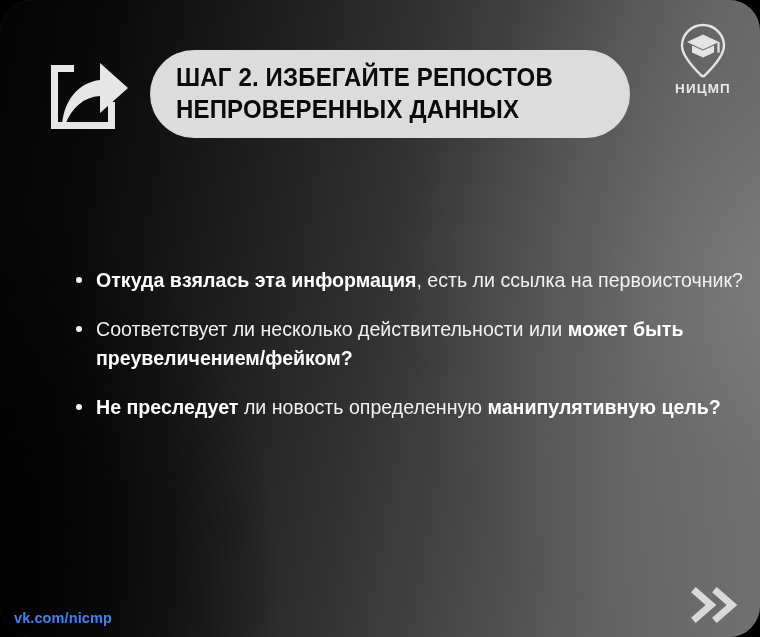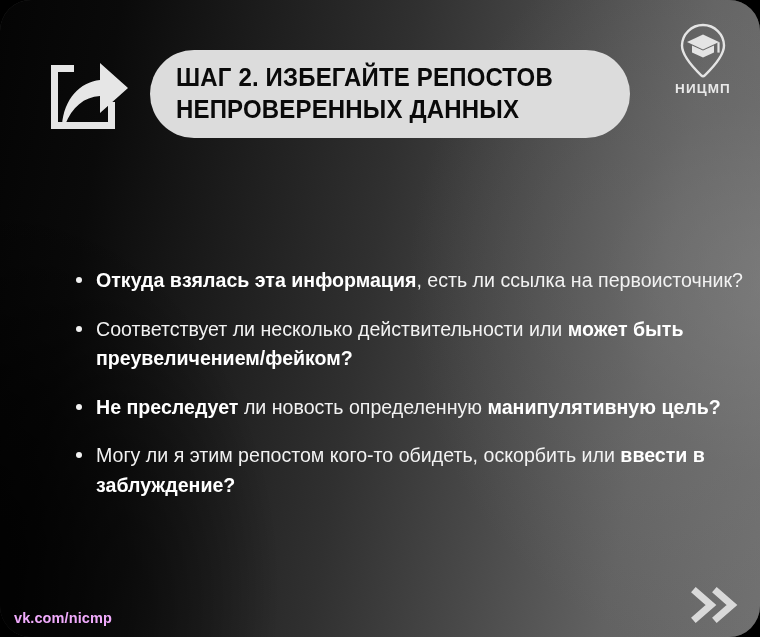--- a/index.html
+++ b/index.html
@@ -145,21 +145,21 @@
     border-radius: 50%;
     background: #f2f2f2;
   }
   .qitem b { font-weight: bold; color: #ffffff; }
 
   
   .footer-url {
     position: absolute;
     left: 14px;
     bottom: 11px;
-    color: #f0abfc;
+    color: #3b82f6;
     font-size: 14.5px;
     font-weight: bold;
     letter-spacing: 0.1px;
   }
   .next-chevrons {
     position: absolute;
     right: 17px;
     bottom: 12px;
     width: 54px;
     height: 40px;
@@ -221,24 +221,20 @@
     <li class="qitem">
       <span class="dot"></span>
       <span>Соответствует ли несколько действительности или </span><b>может быть преувеличением/фейком?</b>
     </li>
 
     <li class="qitem">
       <span class="dot"></span>
       <b>Не преследует</b><span> ли новость определенную </span><b>манипулятивную цель?</b>
     </li>
 
-    <li class="qitem">
-      <span class="dot"></span>
-      <span>Могу ли я этим репостом кого-то обидеть, оскорбить или </span><b>ввести в заблуждение?</b>
-    </li>
 
   </ul>
 
   <div class="footer-url">vk.com/nicmp</div>
 
   <span class="next-chevrons">
     <svg viewBox="0 0 54 40" width="54" height="40" aria-hidden="true">
       <path d="M7 7 L22 20 L7 33" fill="none" stroke="#d9d9d9" stroke-width="7" stroke-linecap="square" stroke-linejoin="miter"></path>
       <path d="M28 7 L43 20 L28 33" fill="none" stroke="#d9d9d9" stroke-width="7" stroke-linecap="square" stroke-linejoin="miter"></path>
     </svg>

